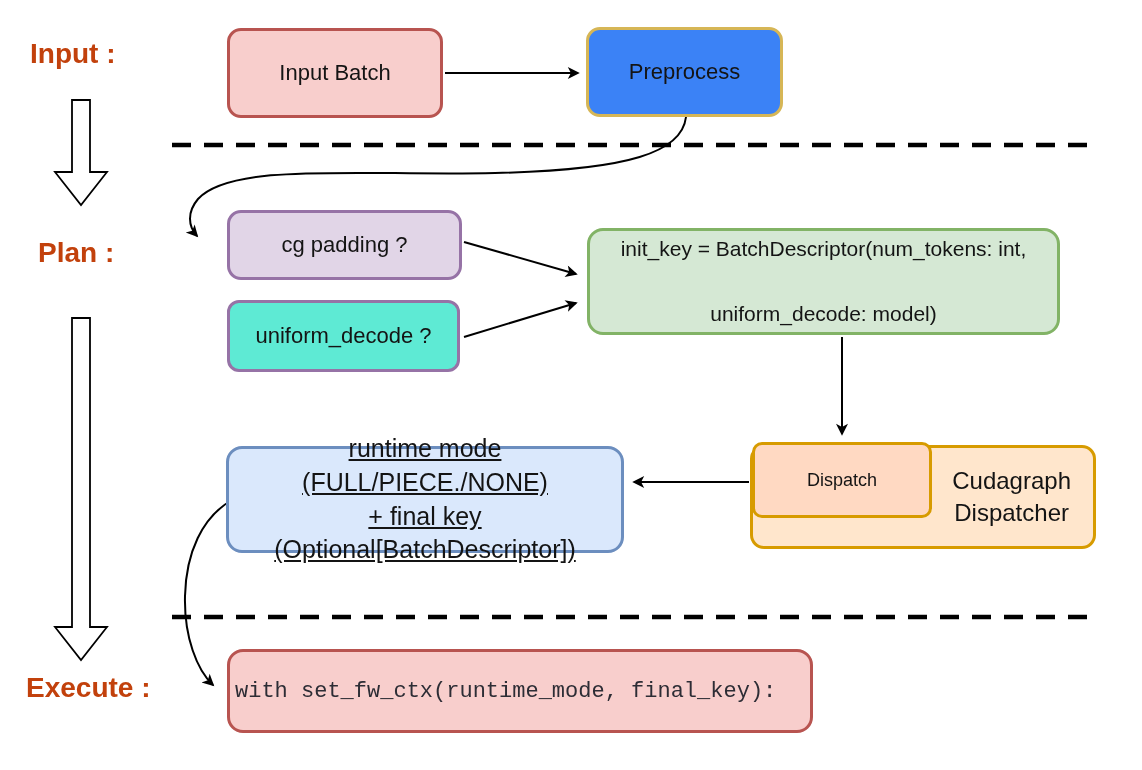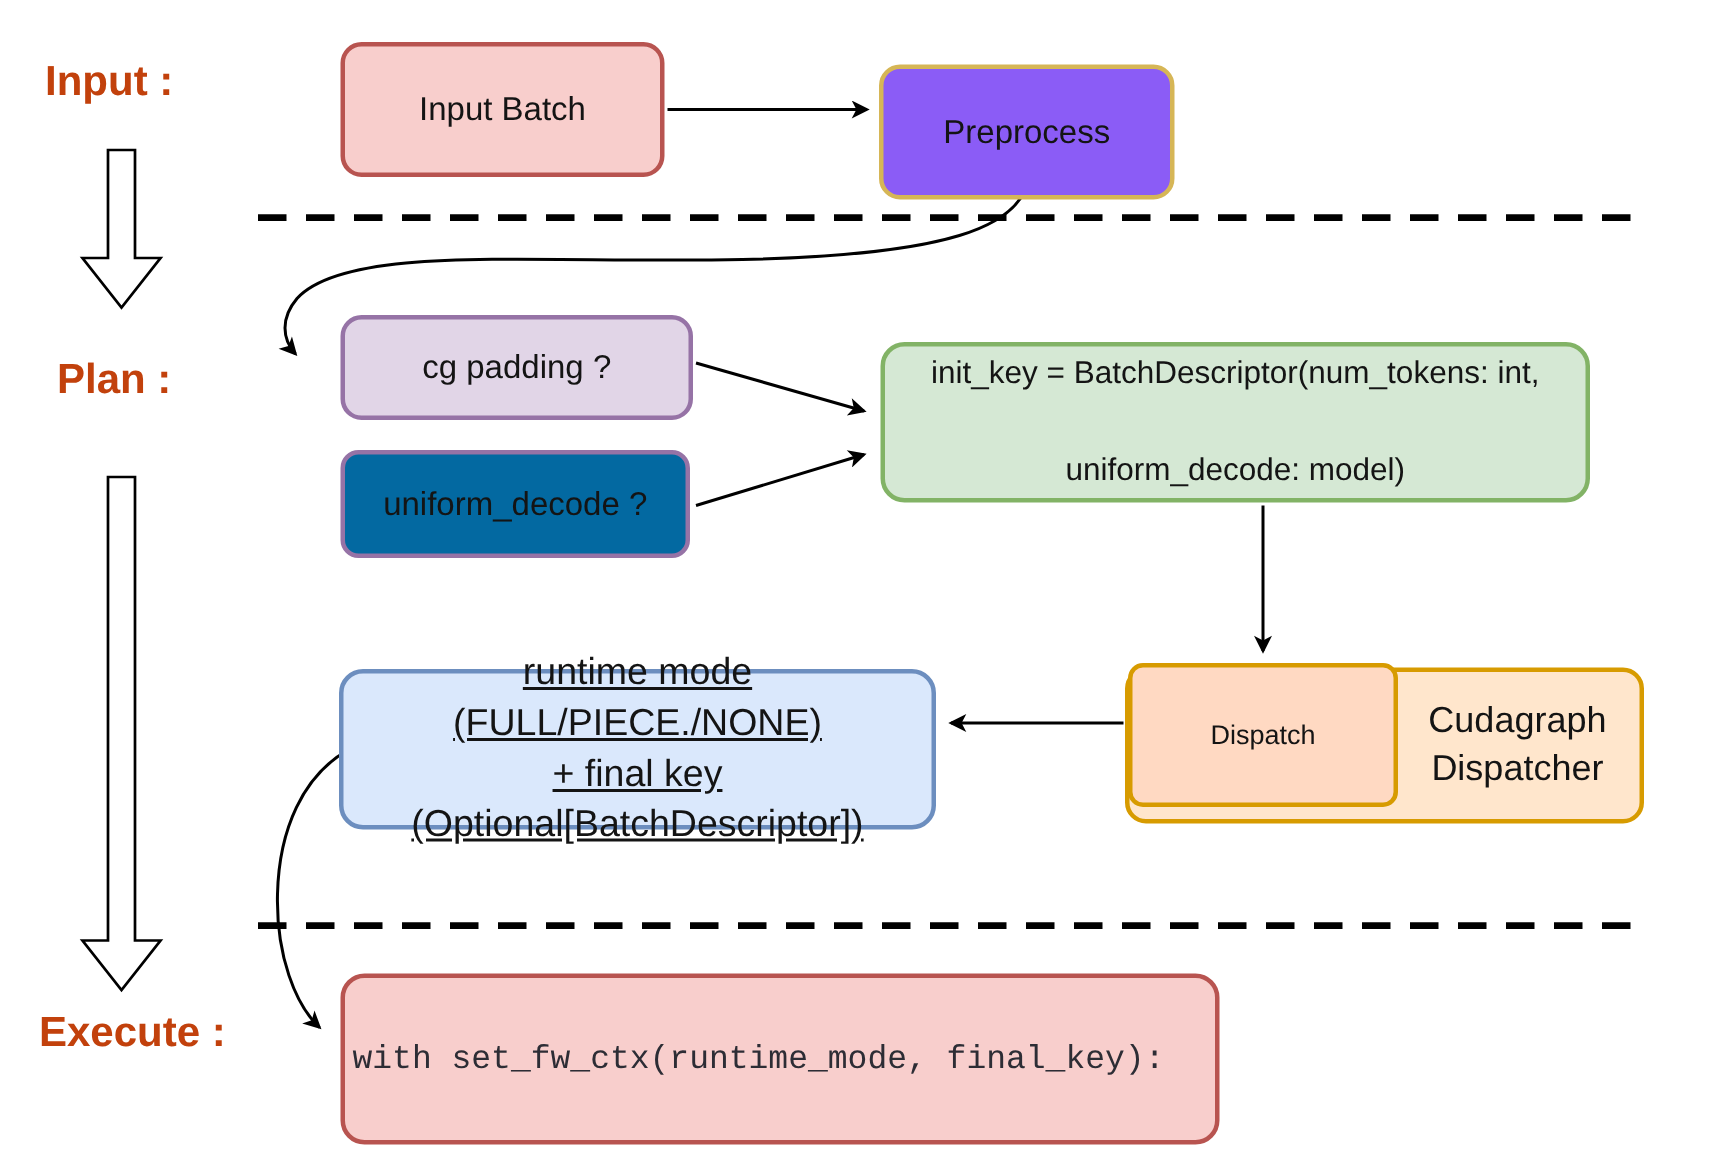--- a/index.html
+++ b/index.html
@@ -36,23 +36,23 @@
   .node span{display:block;}
   #node-input-batch{left:227px;top:28px;width:216px;height:90px;border-radius:14px;font-size:22px;}
   #node-preprocess{left:586px;top:27px;width:197px;height:90px;border-radius:14px;font-size:22px;}
   #node-cg-padding{left:227px;top:210px;width:235px;height:70px;border-radius:12px;font-size:22px;}
   #node-uniform-decode{left:227px;top:300px;width:233px;height:72px;border-radius:12px;font-size:22px;}
   #node-init-key{left:587px;top:228px;width:473px;height:107px;border-radius:16px;font-size:21px;gap:37px;}
   #node-runtime-mode{left:226px;top:446px;width:398px;height:107px;border-radius:16px;font-size:25px;text-decoration:underline;}
   #node-cudagraph{left:750px;top:445px;width:346px;height:104px;border-radius:14px;font-size:24px;
     flex-direction:row;justify-content:flex-end;padding-right:22px;}
   #node-cudagraph .cg-text{line-height:1.32;}
-  #node-dispatch{left:752px;top:442px;width:180px;height:96px;border-radius:10px;font-size:18px;}
+  #node-dispatch{left:752px;top:442px;width:180px;height:76px;border-radius:10px;font-size:18px;}
   #node-execute-code{
-    left:227px;top:649px;width:586px;height:114px;border-radius:16px;
+    left:227px;top:649px;width:586px;height:84px;border-radius:16px;
     align-items:flex-start;justify-content:center;text-align:left;
   }
   #node-execute-code pre{
     margin:0;padding:0 0 0 5px;
     font-family:"Liberation Mono", monospace;
     font-size:22px;
     line-height:31px;
     color:#2d2d35;
     white-space:pre;
   }
@@ -85,29 +85,29 @@
   </svg>
 
   <div class="section-label" id="label-input">Input :</div>
   <div class="section-label" id="label-plan">Plan :</div>
   <div class="section-label" id="label-execute">Execute :</div>
 
   <div class="node" id="node-input-batch" style="background: rgb(248, 206, 204); border-color: rgb(184, 84, 80);">
     <span>Input Batch</span>
   </div>
 
-  <div class="node" id="node-preprocess" style="background: #8b5cf6; border-color: rgb(214, 182, 86); margin-top: 16px;">
+  <div class="node" id="node-preprocess" style="background: #3b82f6; border-color: rgb(214, 182, 86);">
     <span>Preprocess</span>
   </div>
 
   <div class="node" id="node-cg-padding" style="background: rgb(225, 213, 231); border-color: rgb(150, 115, 166); border-radius: 14px;">
     <span>cg padding ?</span>
   </div>
 
-  <div class="node" id="node-uniform-decode" style="background: #0369a1; border-color: rgb(150, 115, 166);">
+  <div class="node" id="node-uniform-decode" style="background: #5eead4; border-color: rgb(150, 115, 166);">
     <span>uniform_decode ?</span>
   </div>
 
   <div class="node" id="node-init-key" style="background: rgb(213, 232, 212); border-color: rgb(130, 179, 102);">
     <span>init_key = BatchDescriptor(num_tokens: int,</span>
     <span>uniform_decode: model)</span>
   </div>
 
   <div class="node" id="node-cudagraph" style="background: rgb(255, 230, 204); border-color: rgb(215, 155, 0);">
     <span class="cg-text">

